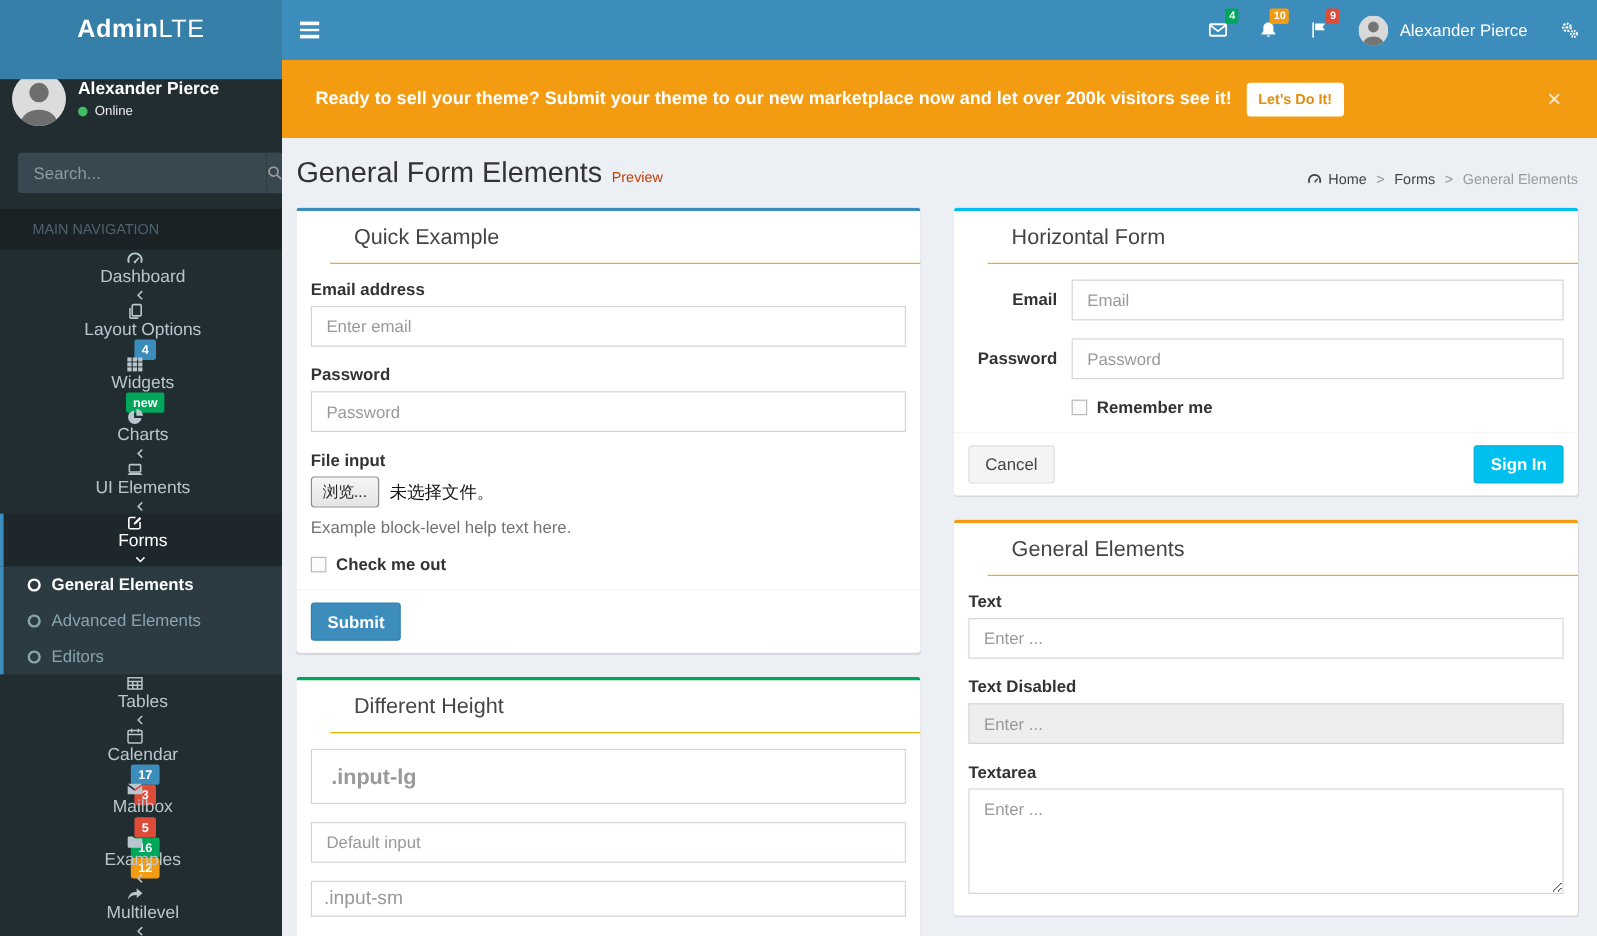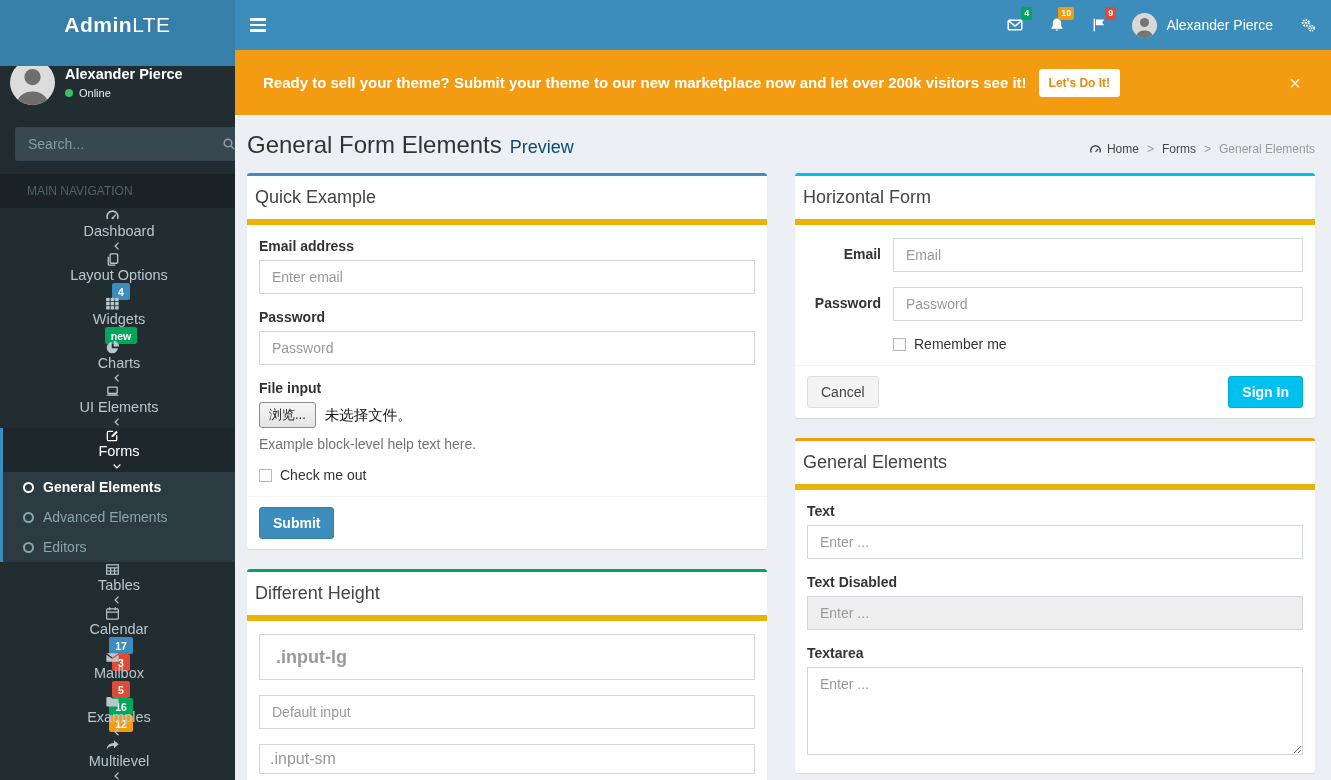--- a/index.html
+++ b/index.html
@@ -62,57 +62,57 @@
   
   .content-wrapper { position:absolute; left:235px; top:50px; width:1096px; height:730px; background:#ecf0f5; overflow:hidden; }
   .banner { height:65px; background:#f39c12; display:flex; align-items:center; padding:0 30px 0 28px; color:#fff; }
   .banner .btext { font-weight:700; font-size:15px; }
   .banner .bbtn { margin-left:12px; background:#fff; color:#e08e0b; border:none; border-radius:3px; padding:7px 10px;
                   font-size:12px; font-weight:700; cursor:pointer; font-family:inherit; }
   .banner .bclose { margin-left:auto; color:#fff; opacity:.85; font-size:20px; line-height:1; cursor:pointer; }
 
   .content-header { display:flex; align-items:flex-end; justify-content:space-between; padding:16px 16px 6px 12px; }
   .ch-title { font-size:24px; font-weight:500; color:#333; }
-  .ch-title small { font-size:18px; font-weight:400; color:#0c4a6e; margin-left:8px; }
+  .ch-title small { font-size:12px; font-weight:400; color:#c2410c; margin-left:8px; }
   .breadcrumb { display:flex; align-items:flex-end; gap:8px; font-size:12px; padding-bottom:3px; }
   .breadcrumb .crumb { color:#444; cursor:pointer; display:flex; align-items:center; gap:5px; }
   .breadcrumb .crumb svg { width:13px; height:13px; }
   .breadcrumb .sep { color:#999; }
   .breadcrumb .active-crumb { color:#999; }
 
   .row { display:flex; gap:28px; padding:8px 12px 0 12px; }
   .col { width:520px; flex:none; }
 
   .box { background:#fff; border-radius:3px; box-shadow:0 1px 1px rgba(0,0,0,.1); margin-bottom:20px; border-top:3px solid #ccc; }
   .box-primary { border-top-color:#3c8dbc; }
   .box-info    { border-top-color:#00c0ef; }
   .box-success { border-top-color:#00a65a; }
   .box-warning { border-top-color:#f39c12; }
-  .box-header { padding:11px 8px; border-bottom:6px solid #eab308; }
+  .box-header { padding:11px 20px; border-bottom:1px solid #eab308;margin-left:28px; }
   .box-title { font-size:18px; font-weight:400; color:#444; }
   .box-body { padding:13px 12px; }
   .box-footer { border-top:1px solid #f4f4f4; padding:10px 12px; display:flex; }
 
   .form-group { margin-bottom:15px; }
   .form-group:last-child { margin-bottom:5px; }
   .form-label { display:block; font-weight:700; font-size:14px; color:#333; margin-bottom:6px; }
   .form-control { display:block; width:100%; height:34px; padding:6px 12px; font-size:14px; color:#555;
                   border:1px solid #d2d6de; border-radius:0; background:#fff; outline:none; font-family:inherit; }
   .form-control::placeholder { color:#999; }
   .form-control:disabled { background:#eee; color:#999; cursor:not-allowed; }
   textarea.form-control { height:88px; resize:vertical; padding-top:8px; }
   .input-lg { height:46px; font-size:18px; padding:10px 16px;font-weight:bold; }
   .input-sm { height:30px; font-size:16px; padding:5px 10px; }
 
   .file-row { display:flex; align-items:center; gap:9px; }
   .file-btn { padding:3px 9px; font-size:13px; color:#222; background:linear-gradient(#f6f6f6,#e4e4e4);
               border:1px solid #8d8d8d; border-radius:3px; cursor:pointer; font-family:inherit; }
   .file-status { font-size:14.5px; color:#111; }
   .help-block { color:#737373; font-size:14px; margin-top:8px; }
-  .check-row { display:flex; align-items:center; gap:8px; margin-top:14px; font-weight:400; cursor:pointer; }
+  .check-row { display:flex; align-items:center; gap:8px; margin-top:14px; font-weight:700; cursor:pointer; }
   .cb { width:13px; height:13px; border:1px solid #b9b9b9; background:#fbfbfb; flex:none; }
 
   .btn { padding:7px 13px; font-size:14px; border-radius:3px; border:1px solid transparent; cursor:pointer; font-family:inherit; }
   .btn-primary { background:#3c8dbc; border-color:#367fa9; color:#fff; font-weight:600; }
   .btn-info    { background:#00c0ef; border-color:#00acd6; color:#fff; font-weight:600; }
   .btn-default { background:#f4f4f4; border-color:#ddd; color:#444; }
 
   .h-row { display:flex; margin-bottom:15px; }
   .h-label { width:74px; flex:none; text-align:right; font-weight:700; padding-top:8px; font-size:14px; }
   .h-field { flex:1; margin-left:12px; }

